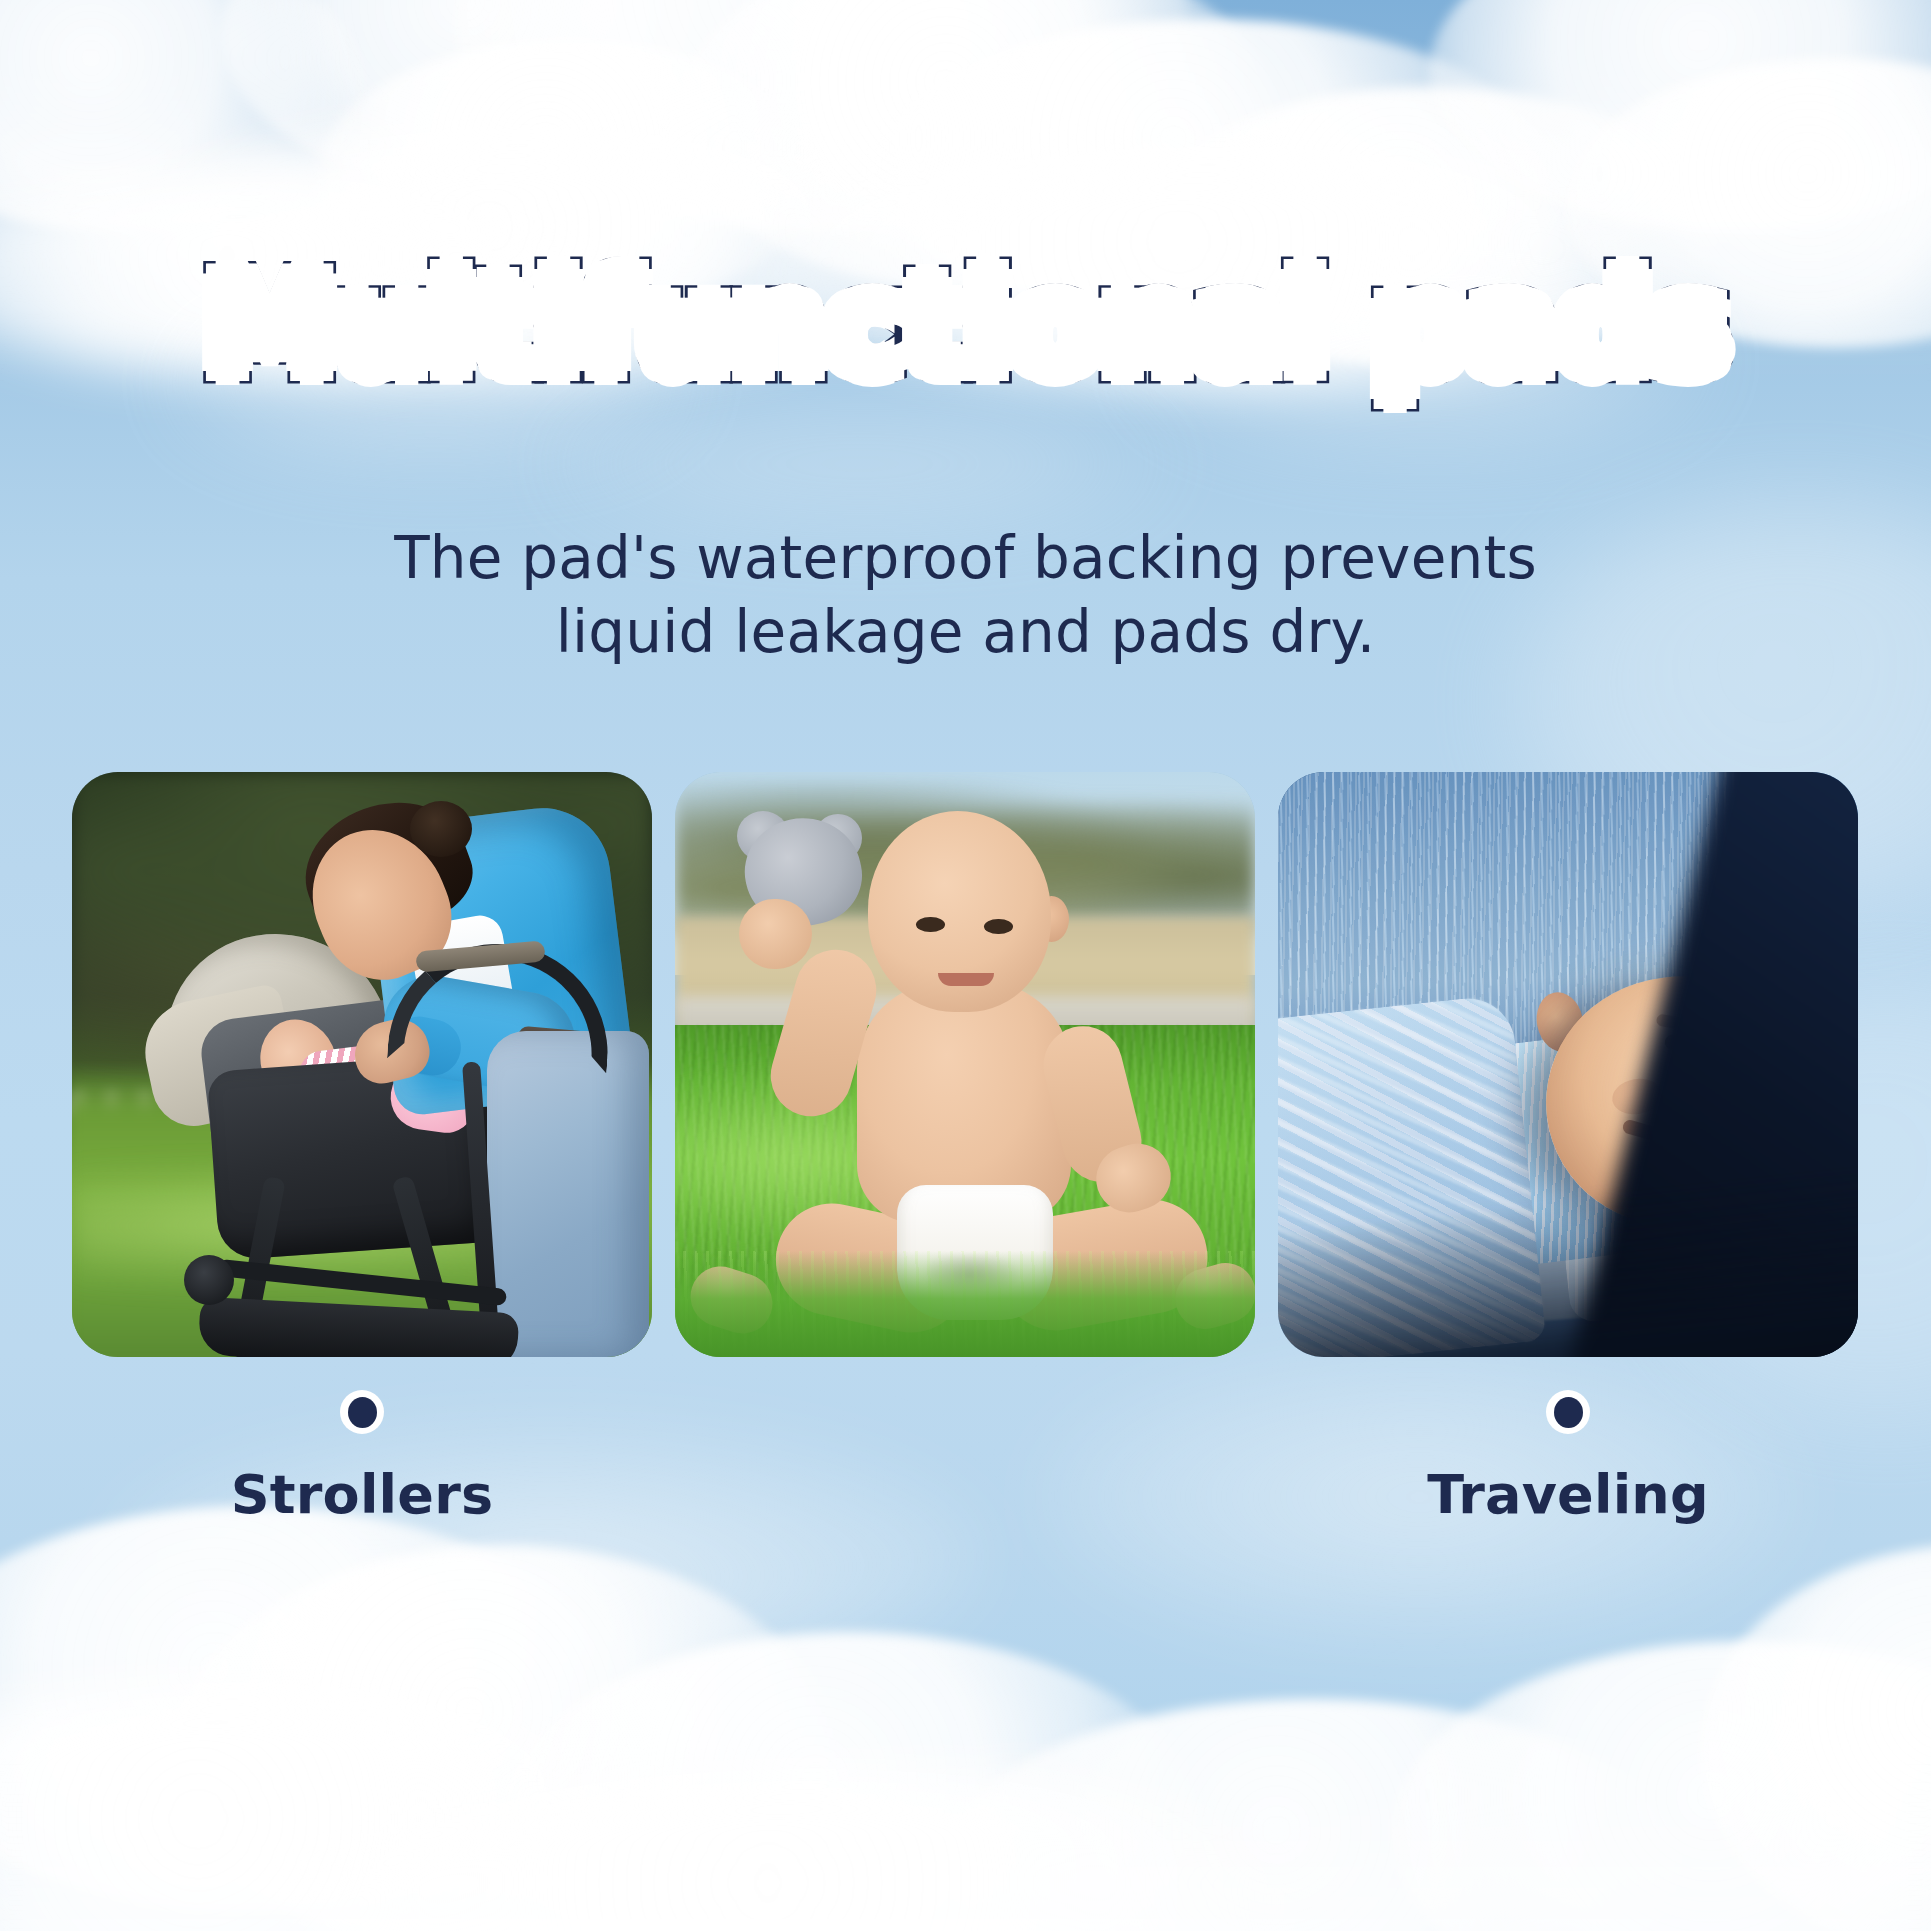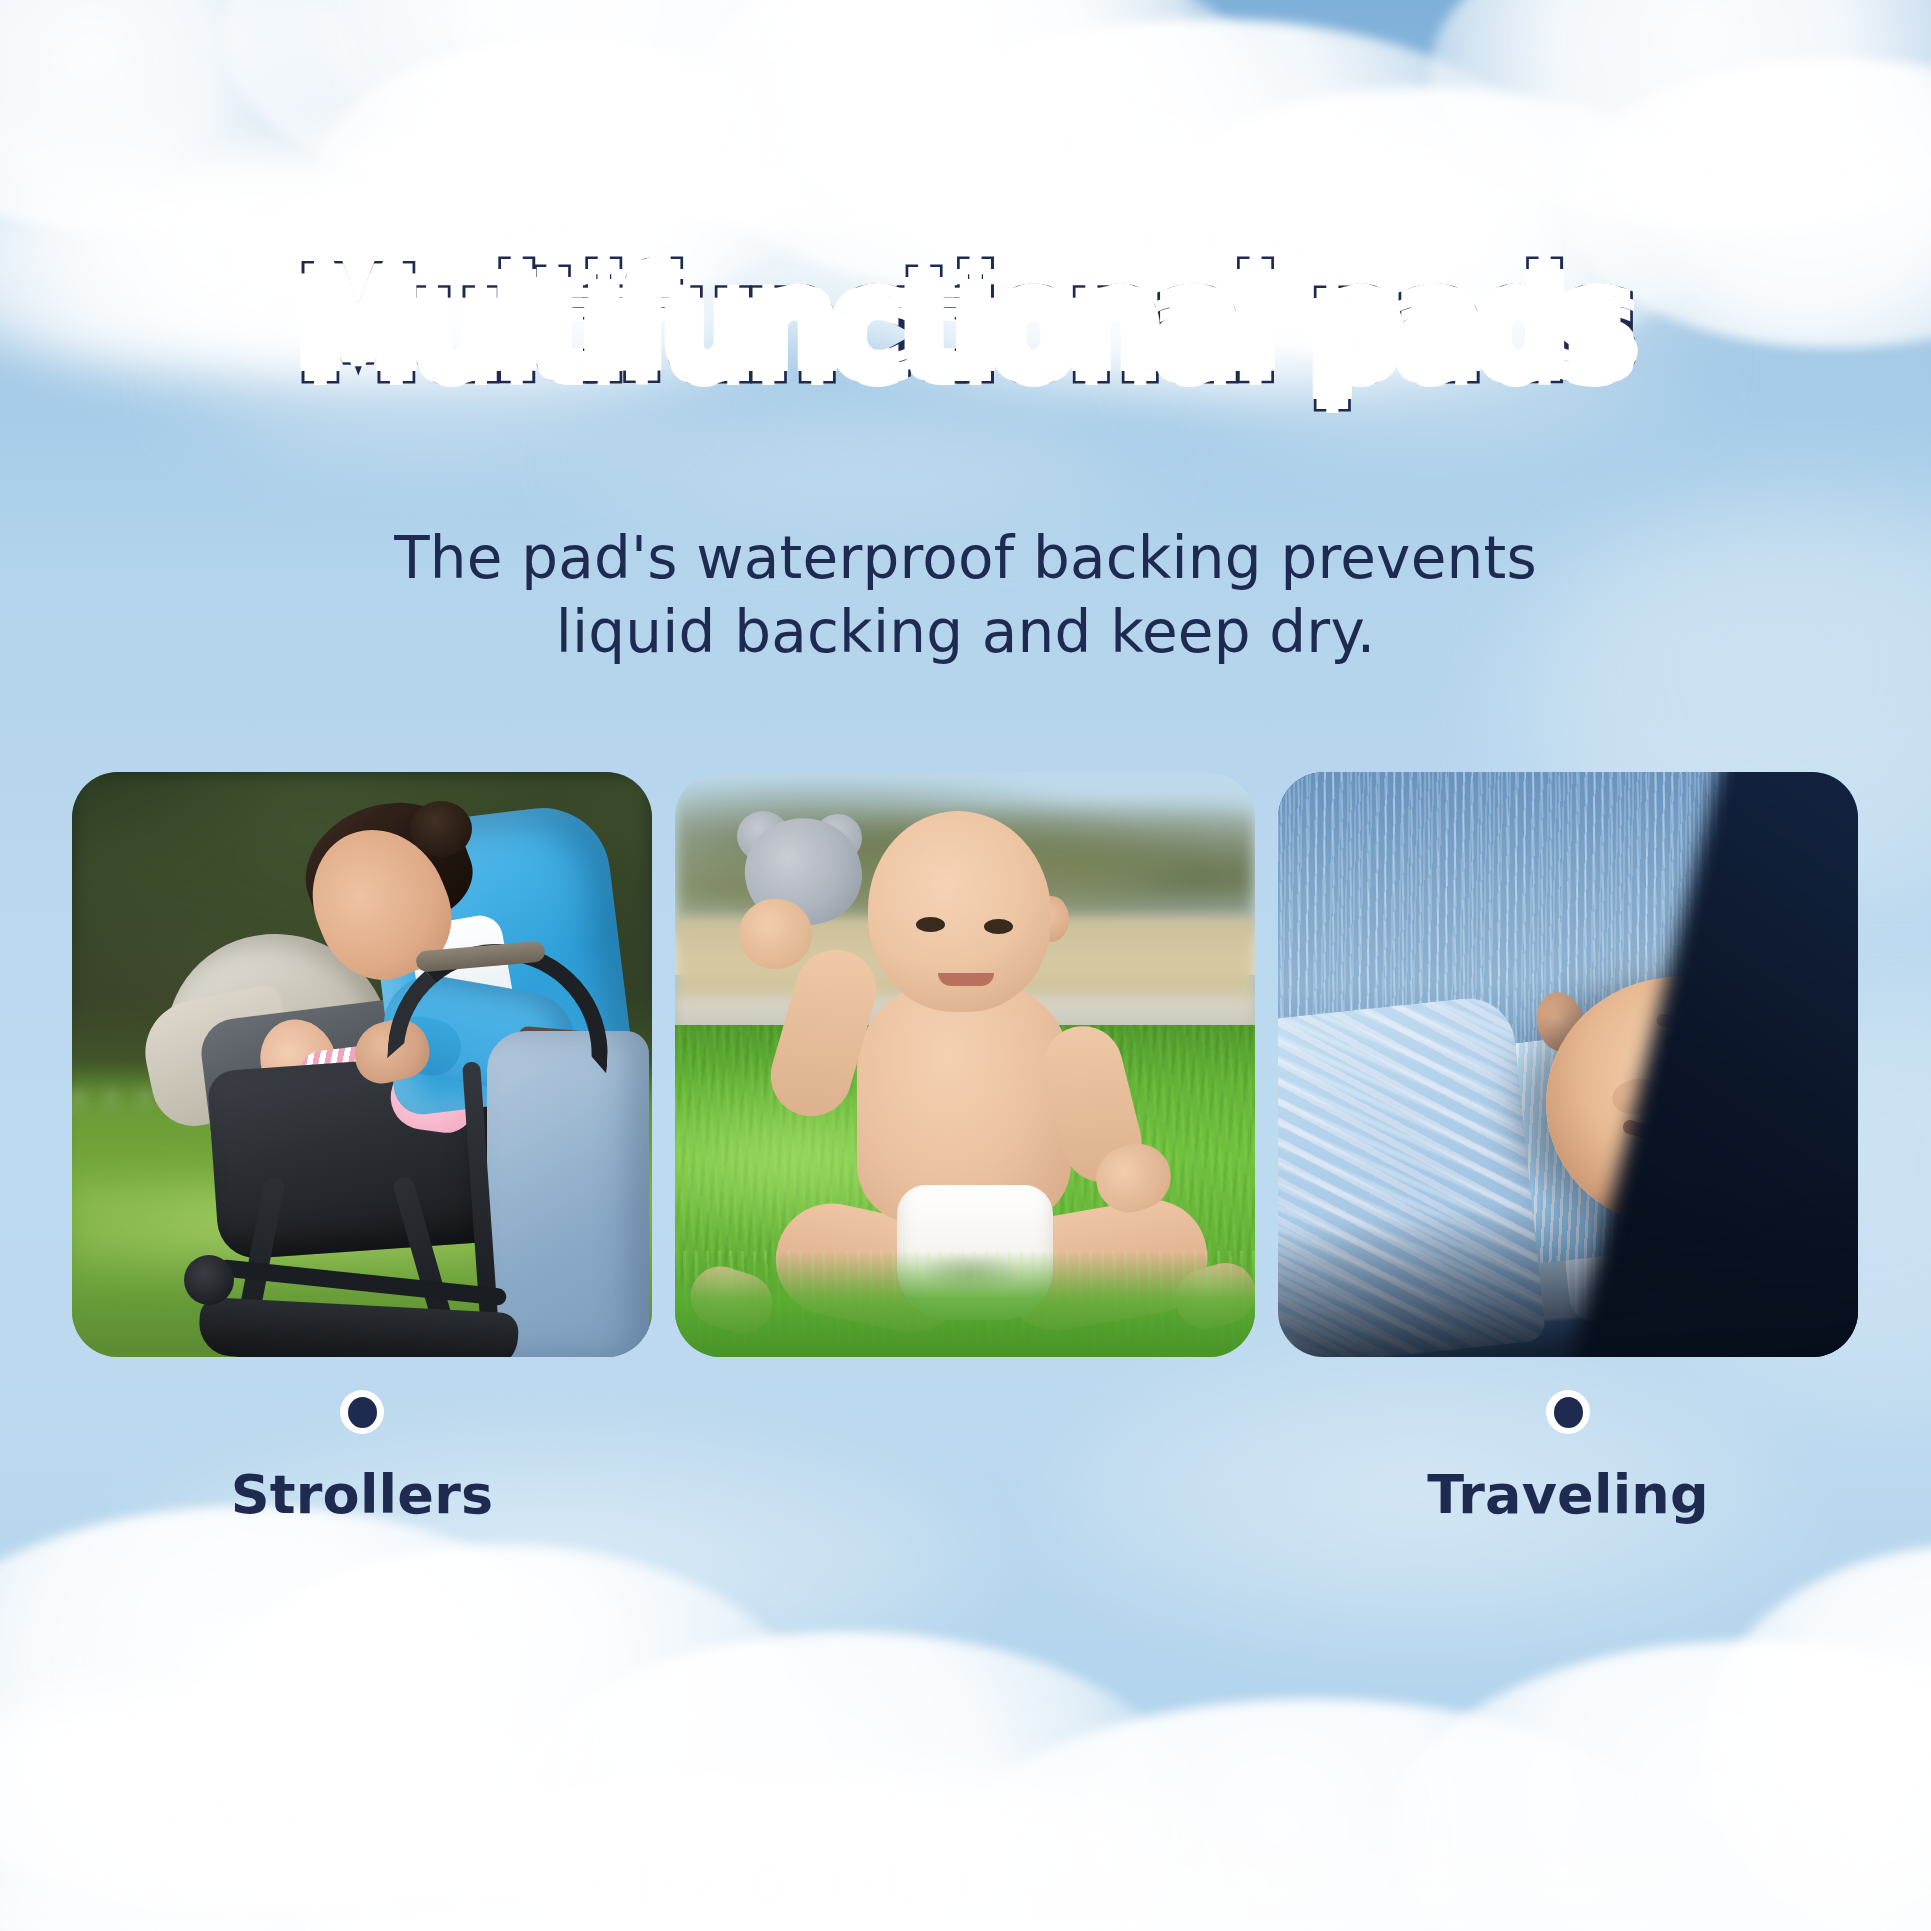--- a/index.html
+++ b/index.html
@@ -103,21 +103,21 @@
     background:radial-gradient(ellipse at 50% 50%, rgba(255,255,255,.42) 0%, rgba(255,255,255,.16) 58%, rgba(255,255,255,0) 100%);
     filter:blur(42px);
   }
 
   
   .header{ position:absolute; left:0; top:0; width:1931px; text-align:center; }
 
   .title{
     position:absolute; left:0; top:259px; width:1931px;
     font-family:"DejaVu Sans", sans-serif;
-    font-weight:400;
+    font-weight:700;
     font-size:133px;
     letter-spacing:-1px;
     line-height:1;
     color:#ffffff;
     -webkit-text-stroke:25px #1e2a4f;
     paint-order:stroke fill;
     text-shadow:
        0 0 0 #fff,
        13.5px 0 0 #ffffff, -13.5px 0 0 #ffffff,
        0 13.5px 0 #ffffff, 0 -13.5px 0 #ffffff,
@@ -653,21 +653,21 @@
     <div class="cl b6"></div>
     <div class="cl b7"></div>
     <div class="cl b8 soft"></div>
     <div class="bband"></div>
   </div>
 
   <div class="header">
     <div class="title">Multifunctional pads</div>
     <div class="subtitle">
       <div>The pad's waterproof backing prevents</div>
-      <div>liquid backing and keep dry.</div>
+      <div>liquid leakage and pads dry.</div>
     </div>
   </div>
 
   <div class="cards">
 
     <div class="card">
       <div class="c1-bg"></div>
       <div class="c1-trees"></div>
       <div class="c1-fence"></div>
       <div class="c1-grass"></div>

